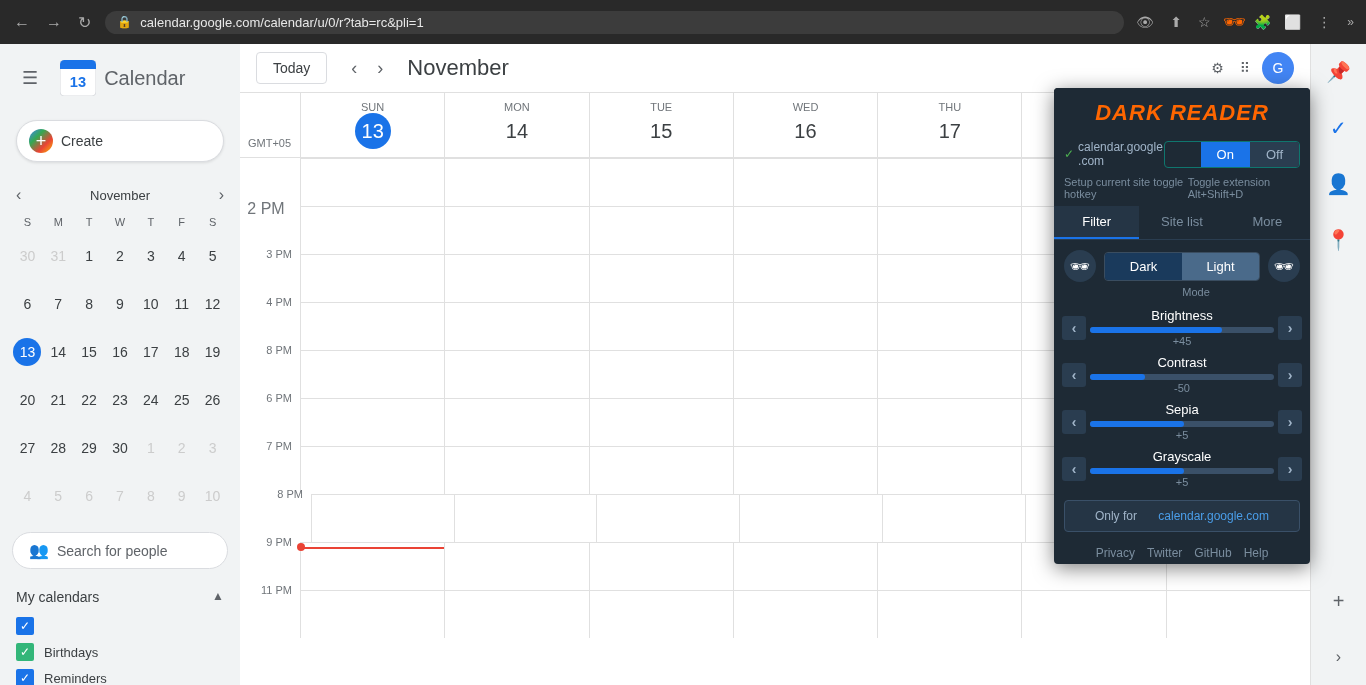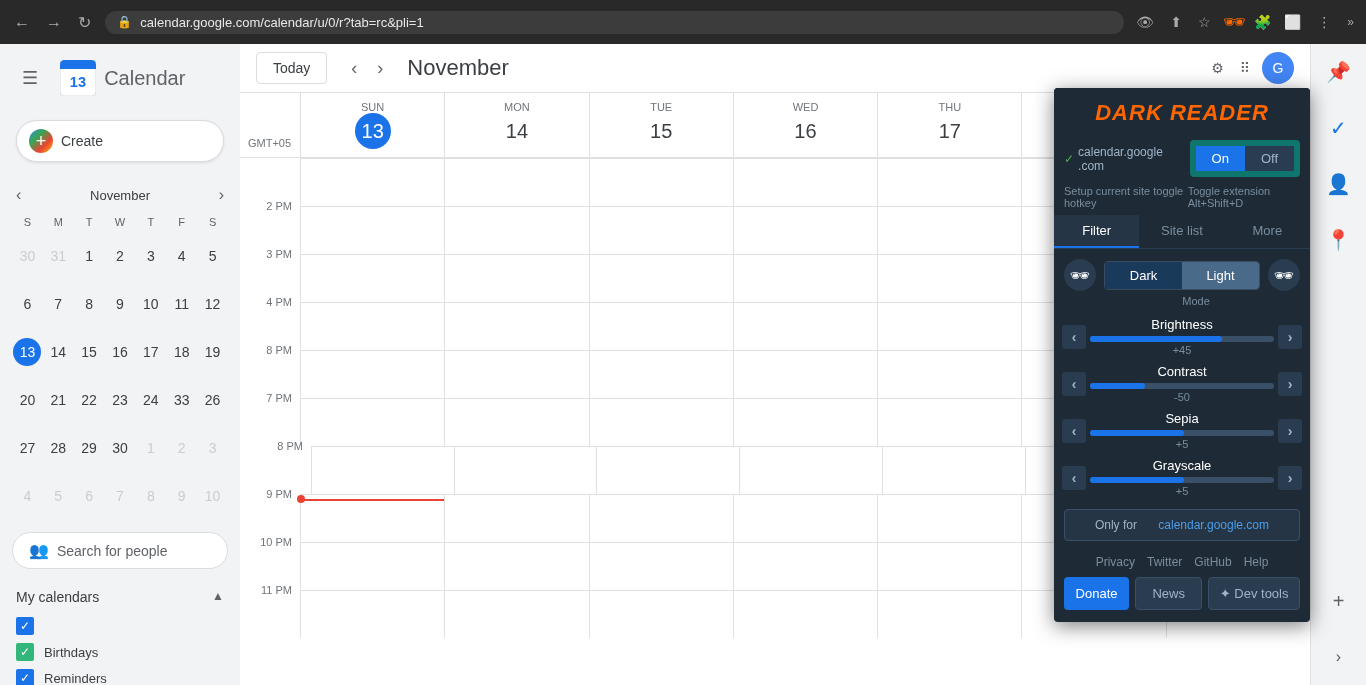--- a/index.html
+++ b/index.html
@@ -361,21 +361,22 @@
       align-items: center;
       gap: 4px;
       font-size: 12px;
       color: #a0b4c8;
     }
     .dr-check-mark { color: #4caf50; font-size: 12px; }
     .dr-toggle-group {
       display: flex;
       border-radius: 4px;
       overflow: hidden;
-      border: 6px solid #0f766e;
+      border: 1px solid #0f766e;
+      padding-left: 36px;
     }
     .dr-toggle-btn {
       padding: 5px 16px;
       font-size: 13px;
       border: none;
       cursor: pointer;
       background: #2a3d50;
       color: #a0b4c8;
     }
     .dr-toggle-btn.active {
@@ -671,21 +672,21 @@
         <div class="mini-cal-day">16</div>
         <div class="mini-cal-day">17</div>
         <div class="mini-cal-day">18</div>
         <div class="mini-cal-day">19</div>
 
         <div class="mini-cal-day">20</div>
         <div class="mini-cal-day">21</div>
         <div class="mini-cal-day">22</div>
         <div class="mini-cal-day">23</div>
         <div class="mini-cal-day">24</div>
-        <div class="mini-cal-day">33</div>
+        <div class="mini-cal-day">25</div>
         <div class="mini-cal-day">26</div>
 
         <div class="mini-cal-day">27</div>
         <div class="mini-cal-day">28</div>
         <div class="mini-cal-day">29</div>
         <div class="mini-cal-day">30</div>
         <div class="mini-cal-day other-month">1</div>
         <div class="mini-cal-day other-month">2</div>
         <div class="mini-cal-day other-month">3</div>
 
@@ -804,21 +805,21 @@
           <div style="border-left:1px solid #e0e0e0;border-top:1px solid #e0e0e0;"></div>
           <div style="border-left:1px solid #e0e0e0;border-top:1px solid #e0e0e0;"></div>
           <div style="border-left:1px solid #e0e0e0;border-top:1px solid #e0e0e0;"></div>
           <div style="border-left:1px solid #e0e0e0;border-top:1px solid #e0e0e0;"></div>
           <div style="border-left:1px solid #e0e0e0;border-top:1px solid #e0e0e0;"></div>
           <div style="border-left:1px solid #e0e0e0;border-top:1px solid #e0e0e0;"></div>
           <div style="border-left:1px solid #e0e0e0;border-top:1px solid #e0e0e0;"></div>
         </div>
 
         <div style="display:grid;grid-template-columns:60px repeat(7,1fr);height:48px;">
-          <div style="font-size:11px;color:#70757a;text-align:right;padding-right:8px;transform:translateY(-6px);">2 PM</div>
+          <div style="font-size:16px;color:#70757a;text-align:center;padding-right:8px;transform:translateY(-6px);">2 PM</div>
           <div style="border-left:1px solid #e0e0e0;border-top:1px solid #e0e0e0;"></div>
           <div style="border-left:1px solid #e0e0e0;border-top:1px solid #e0e0e0;"></div>
           <div style="border-left:1px solid #e0e0e0;border-top:1px solid #e0e0e0;"></div>
           <div style="border-left:1px solid #e0e0e0;border-top:1px solid #e0e0e0;"></div>
           <div style="border-left:1px solid #e0e0e0;border-top:1px solid #e0e0e0;"></div>
           <div style="border-left:1px solid #e0e0e0;border-top:1px solid #e0e0e0;"></div>
           <div style="border-left:1px solid #e0e0e0;border-top:1px solid #e0e0e0;"></div>
         </div>
 
         <div style="display:grid;grid-template-columns:60px repeat(7,1fr);height:48px;">
@@ -847,20 +848,30 @@
           <div style="font-size:11px;color:#70757a;text-align:right;padding-right:8px;transform:translateY(-6px);">8 PM</div>
           <div style="border-left:1px solid #e0e0e0;border-top:1px solid #e0e0e0;"></div>
           <div style="border-left:1px solid #e0e0e0;border-top:1px solid #e0e0e0;"></div>
           <div style="border-left:1px solid #e0e0e0;border-top:1px solid #e0e0e0;"></div>
           <div style="border-left:1px solid #e0e0e0;border-top:1px solid #e0e0e0;"></div>
           <div style="border-left:1px solid #e0e0e0;border-top:1px solid #e0e0e0;"></div>
           <div style="border-left:1px solid #e0e0e0;border-top:1px solid #e0e0e0;"></div>
           <div style="border-left:1px solid #e0e0e0;border-top:1px solid #e0e0e0;"></div>
         </div>
 
+        <div style="display:grid;grid-template-columns:60px repeat(7,1fr);height:48px;">
+          <div style="font-size:11px;color:#70757a;text-align:right;padding-right:8px;transform:translateY(-6px);">6 PM</div>
+          <div style="border-left:1px solid #e0e0e0;border-top:1px solid #e0e0e0;"></div>
+          <div style="border-left:1px solid #e0e0e0;border-top:1px solid #e0e0e0;"></div>
+          <div style="border-left:1px solid #e0e0e0;border-top:1px solid #e0e0e0;"></div>
+          <div style="border-left:1px solid #e0e0e0;border-top:1px solid #e0e0e0;"></div>
+          <div style="border-left:1px solid #e0e0e0;border-top:1px solid #e0e0e0;"></div>
+          <div style="border-left:1px solid #e0e0e0;border-top:1px solid #e0e0e0;"></div>
+          <div style="border-left:1px solid #e0e0e0;border-top:1px solid #e0e0e0;"></div>
+        </div>
 
         <div style="display:grid;grid-template-columns:60px repeat(7,1fr);height:48px;">
           <div style="font-size:11px;color:#70757a;text-align:right;padding-right:8px;transform:translateY(-6px);">7 PM</div>
           <div style="border-left:1px solid #e0e0e0;border-top:1px solid #e0e0e0;"></div>
           <div style="border-left:1px solid #e0e0e0;border-top:1px solid #e0e0e0;"></div>
           <div style="border-left:1px solid #e0e0e0;border-top:1px solid #e0e0e0;"></div>
           <div style="border-left:1px solid #e0e0e0;border-top:1px solid #e0e0e0;"></div>
           <div style="border-left:1px solid #e0e0e0;border-top:1px solid #e0e0e0;"></div>
           <div style="border-left:1px solid #e0e0e0;border-top:1px solid #e0e0e0;"></div>
           <div style="border-left:1px solid #e0e0e0;border-top:1px solid #e0e0e0;"></div>
@@ -884,30 +895,20 @@
             <div style="position:absolute;top:0;left:-4px;width:8px;height:8px;background:#ea4335;border-radius:50%;transform:translateY(0);"></div>
           </div>
           <div style="border-left:1px solid #e0e0e0;border-top:1px solid #e0e0e0;"></div>
           <div style="border-left:1px solid #e0e0e0;border-top:1px solid #e0e0e0;"></div>
           <div style="border-left:1px solid #e0e0e0;border-top:1px solid #e0e0e0;"></div>
           <div style="border-left:1px solid #e0e0e0;border-top:1px solid #e0e0e0;"></div>
           <div style="border-left:1px solid #e0e0e0;border-top:1px solid #e0e0e0;"></div>
           <div style="border-left:1px solid #e0e0e0;border-top:1px solid #e0e0e0;"></div>
         </div>
 
-        <div style="display:grid;grid-template-columns:60px repeat(7,1fr);height:48px;">
-          <div style="font-size:11px;color:#70757a;text-align:right;padding-right:8px;transform:translateY(-6px);">10 PM</div>
-          <div style="border-left:1px solid #e0e0e0;border-top:1px solid #e0e0e0;"></div>
-          <div style="border-left:1px solid #e0e0e0;border-top:1px solid #e0e0e0;"></div>
-          <div style="border-left:1px solid #e0e0e0;border-top:1px solid #e0e0e0;"></div>
-          <div style="border-left:1px solid #e0e0e0;border-top:1px solid #e0e0e0;"></div>
-          <div style="border-left:1px solid #e0e0e0;border-top:1px solid #e0e0e0;"></div>
-          <div style="border-left:1px solid #e0e0e0;border-top:1px solid #e0e0e0;"></div>
-          <div style="border-left:1px solid #e0e0e0;border-top:1px solid #e0e0e0;"></div>
-        </div>
 
         <div style="display:grid;grid-template-columns:60px repeat(7,1fr);height:48px;">
           <div style="font-size:11px;color:#70757a;text-align:right;padding-right:8px;transform:translateY(-6px);">11 PM</div>
           <div style="border-left:1px solid #e0e0e0;border-top:1px solid #e0e0e0;"></div>
           <div style="border-left:1px solid #e0e0e0;border-top:1px solid #e0e0e0;"></div>
           <div style="border-left:1px solid #e0e0e0;border-top:1px solid #e0e0e0;"></div>
           <div style="border-left:1px solid #e0e0e0;border-top:1px solid #e0e0e0;"></div>
           <div style="border-left:1px solid #e0e0e0;border-top:1px solid #e0e0e0;"></div>
           <div style="border-left:1px solid #e0e0e0;border-top:1px solid #e0e0e0;"></div>
           <div style="border-left:1px solid #e0e0e0;border-top:1px solid #e0e0e0;"></div>
@@ -1015,20 +1016,15 @@
       <span>Only for</span> <span class="dr-only-for-site">calendar.google.com</span>
     </button>
 
     <div class="dr-footer-links">
       <a class="dr-footer-link">Privacy</a>
       <a class="dr-footer-link">Twitter</a>
       <a class="dr-footer-link">GitHub</a>
       <a class="dr-footer-link">Help</a>
     </div>
 
-    <div class="dr-action-buttons">
-      <button class="dr-donate-btn">Donate</button>
-      <button class="dr-news-btn">News</button>
-      <button class="dr-devtools-btn">✦ Dev tools</button>
-    </div>
   </div>
 
 </div>
 
 </body></html>

